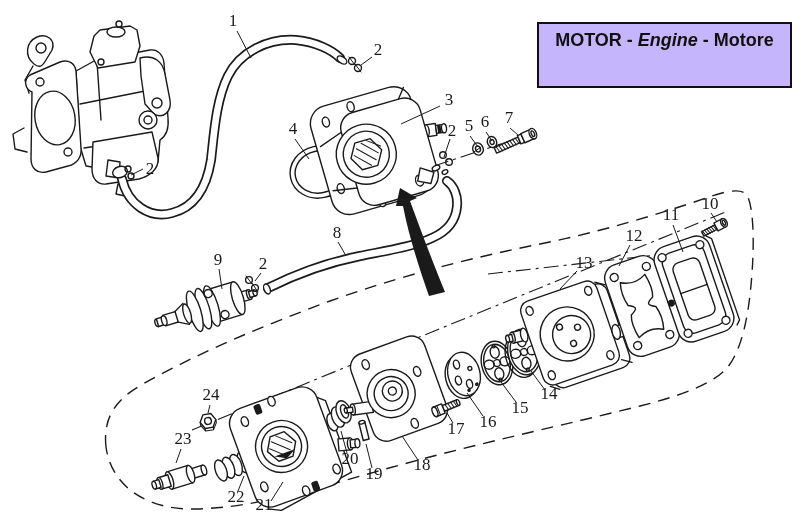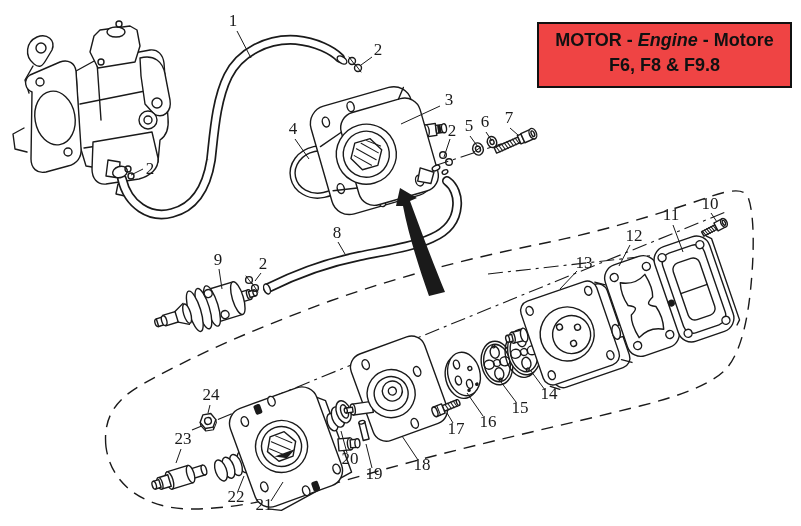--- a/index.html
+++ b/index.html
@@ -14,21 +14,21 @@
   .thin{stroke-width:1;}
   .tube-o{fill:none;stroke:#1a1a1a;stroke-width:10;stroke-linecap:round;}
   .tube-i{fill:none;stroke:#ffffff;stroke-width:6.6;stroke-linecap:round;}
   .dash{fill:none;stroke:#1a1a1a;stroke-width:1.4;stroke-dasharray:12 8;}
   .dashdot{fill:none;stroke:#1a1a1a;stroke-width:1.1;stroke-dasharray:15 5 3 5;}
   .leader{stroke:#1a1a1a;stroke-width:1;}
   .lbl{fill:#1a1a1a;stroke:none;font-family:"Liberation Serif","DejaVu Serif",serif;
        font-size:17px;}
   .title-box{position:absolute;left:537px;top:22px;width:251px;height:58px;
        border:2.5px solid #111;color:#111;text-align:center;padding-top:4px;
-       font-weight:bold;font-size:18px;line-height:25px;background:#ef4444;}
+       font-weight:bold;font-size:18px;line-height:25px;background:#c4b5fd;}
   .title-box .it{font-style:italic;}
 </style>
 </head>
 <body>
 
 <div class="stage">
 
 <svg width="801" height="526" viewBox="0 0 801 526">
 
   <path class="dash" d="M106,447
@@ -411,16 +411,15 @@
     <text class="lbl" x="236" y="502" text-anchor="middle">22</text>
     <text class="lbl" x="183" y="444" text-anchor="middle">23</text>
     <text class="lbl" x="211" y="400" text-anchor="middle">24</text>
   </g>
 </svg>
 
   <div class="title-box">
     <div>
       <span>MOTOR - </span><span class="it">Engine</span><span> - Motore</span>
     </div>
-    <div>F6, F8 &amp; F9.8</div>
   </div>
 
 </div>
 
 </body></html>

